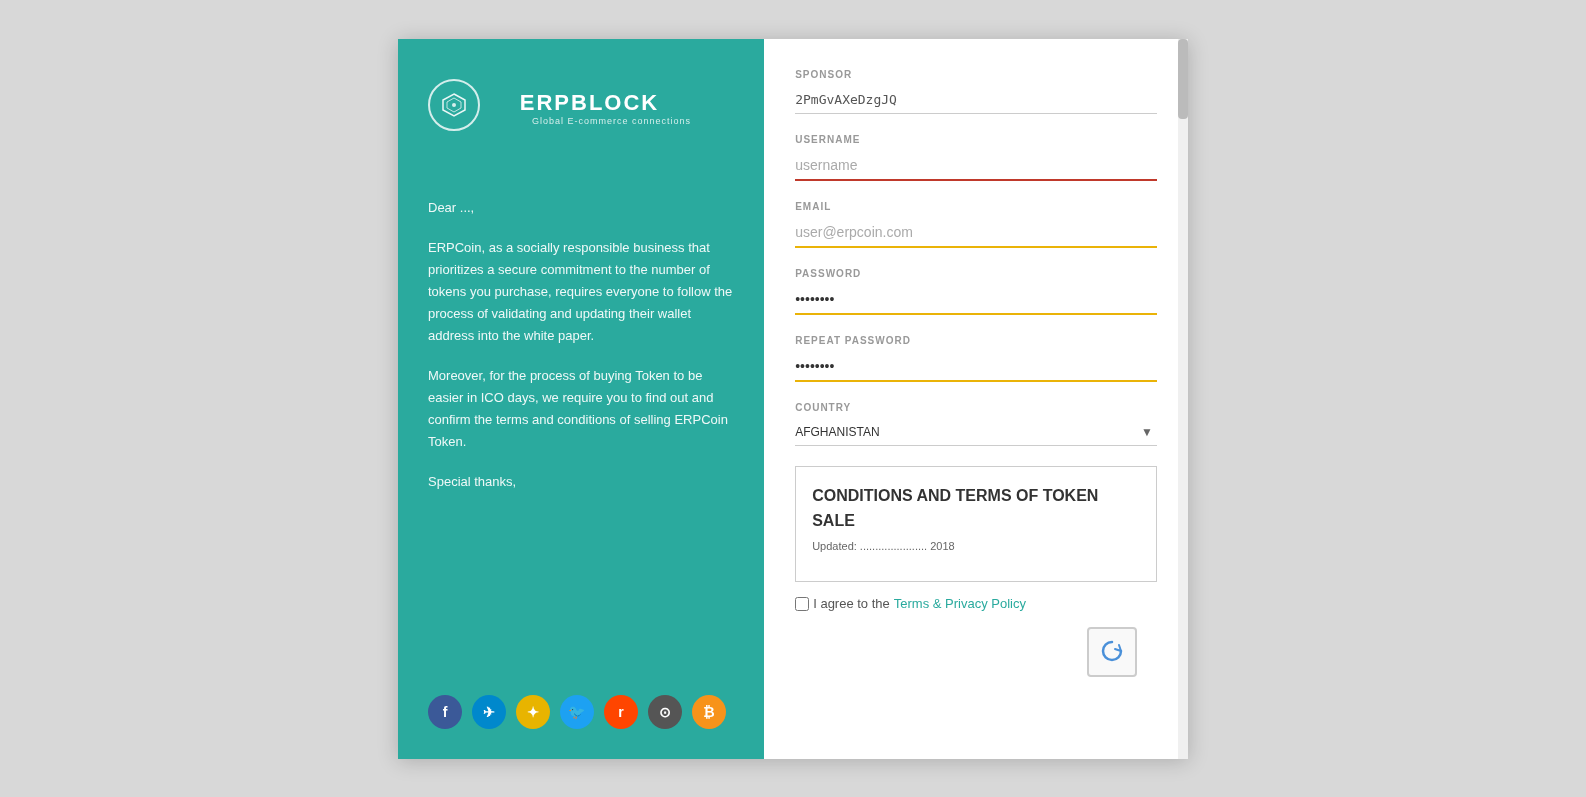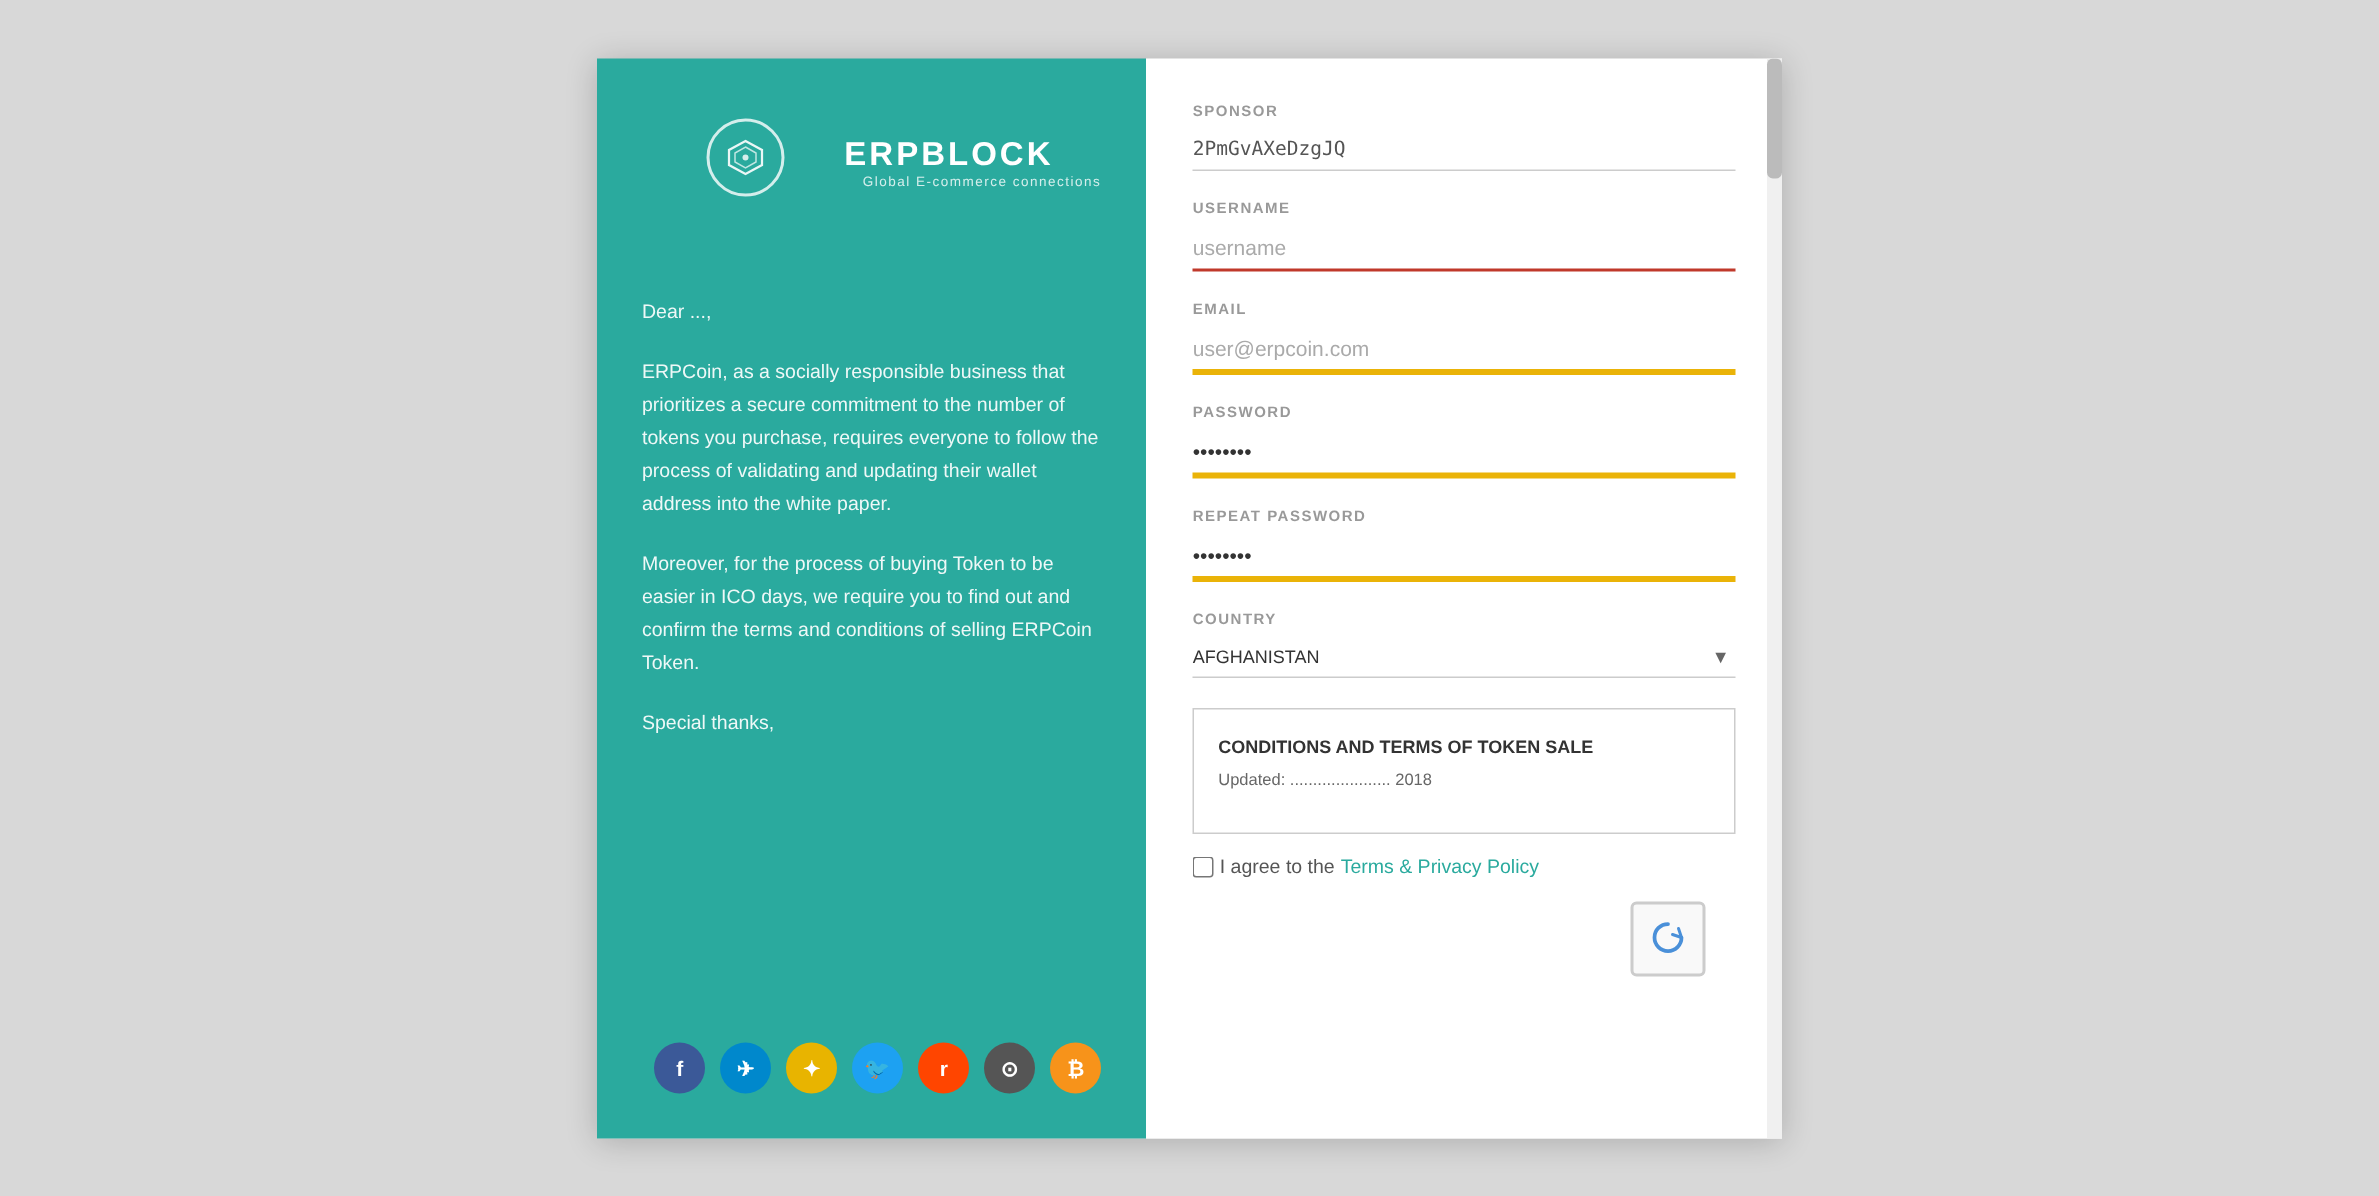--- a/index.html
+++ b/index.html
@@ -19,21 +19,21 @@
       position: relative;
     }
     
     .left-panel {
       background: #2aaa9e;
       width: 390px;
       min-height: 720px;
       padding: 40px 30px 30px 30px;
       display: flex;
       flex-direction: column;
-      align-items: flex-end;
+      align-items: flex-start;
       color: #fff;
     }
     .logo-area {
       display: flex;
       flex-direction: column;
       align-items: center;
       margin-bottom: 60px;
     }
     .logo-icon {
       width: 52px;
@@ -135,21 +135,21 @@
       font-size: 10px;
       font-weight: bold;
       color: #999;
       letter-spacing: 1px;
       margin-bottom: 6px;
       display: block;
     }
     .form-input {
       width: 100%;
       border: none;
-      border-bottom: 4px solid #eab308;
+      border-bottom: 2px solid #eab308;
       padding: 6px 0;
       font-size: 14px;
       color: #333;
       outline: none;
       background: transparent;
     }
     .form-input.active-border {
       border-bottom: 2px solid #c0392b;
     }
     .form-input::placeholder {
@@ -194,21 +194,21 @@
       padding: 16px;
       font-size: 11px;
       color: #555;
       max-height: 130px;
       overflow-y: hidden;
       margin-bottom: 14px;
       line-height: 1.6;
     }
     .terms-box .terms-title {
       font-weight: bold;
-      font-size: 12px;
+      font-size: 16px;
       color: #333;
       margin-bottom: 4px;
     }
     .terms-box .terms-updated {
       color: #666;
       font-size: 11px;
       margin-bottom: 10px;
     }
     .terms-box .terms-body {
       font-size: 11px;

